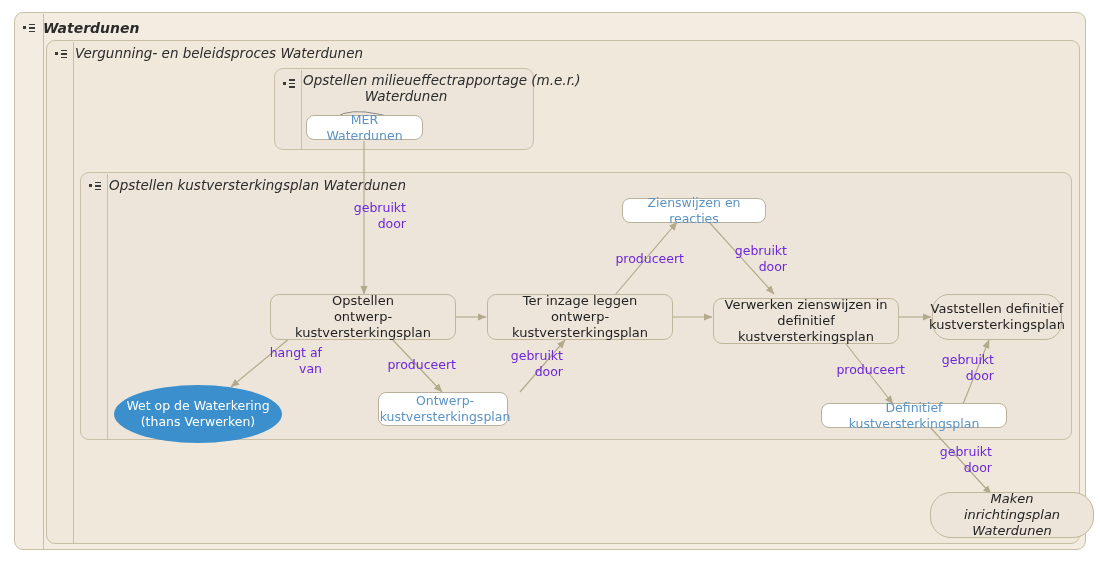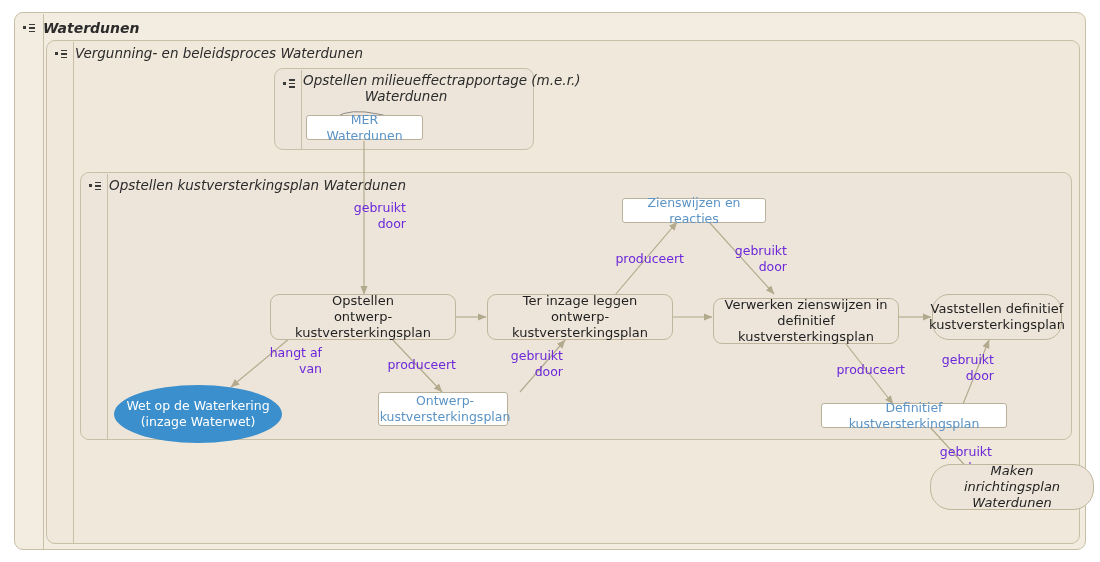--- a/index.html
+++ b/index.html
@@ -35,21 +35,21 @@
   .pkg-sep{position:absolute;width:1px;background:#C8BFA6;}
 
   
   .node{position:absolute;box-sizing:border-box;display:flex;align-items:center;
         justify-content:center;text-align:center;line-height:1.25;}
 
   .activity{border:1px solid #C0B69B;border-radius:9px;background:#EDE5DA;
             font-size:13px;color:#1f1f1f;padding:4px 10px;}
   .activity.ext{font-style:italic;}
 
-  .artifact{border:1px solid #B9B19B;border-radius:3px;background:#FFFFFF;
+  .artifact{border:1px solid #B9B19B;border-radius:8px;background:#FFFFFF;
             font-size:12.5px;color:#5B93C4;padding:2px 9px;}
 
   .law{border-radius:50%;background:#3B8FCC;color:#ffffff;font-size:12.5px;
        padding:0 10px;}
 
   
   .elabel{position:absolute;font-size:12.5px;color:#6d28d9;text-align:right;
           line-height:1.25;white-space:nowrap;}
 
   svg.edges{position:absolute;left:0;top:0;width:1100px;height:562px;
@@ -218,21 +218,21 @@
     </span>
   </div>
 
   <div class="node activity" style="left:932px;top:294px;width:130px;height:46px;border-radius:17px;">
     <span>
       <span>Vaststellen definitief</span><br>
       <span>kustversterkingsplan</span>
     </span>
   </div>
 
-  <div class="node activity ext" style="left:930px;top:464px;width:164px;height:46px;border-radius:21px;">
+  <div class="node activity ext" style="left:930px;top:492px;width:164px;height:46px;border-radius:21px;">
     <span>
       <span>Maken inrichtingsplan</span><br>
       <span>Waterdunen</span>
     </span>
   </div>
 
   <div class="node artifact" style="left:378px;top:392px;width:130px;height:34px;padding-left:13px;">
     <span>
       <span>Ontwerp-</span><br>
       <span>kustversterkingsplan</span>
@@ -243,17 +243,17 @@
     <span>Zienswijzen en reacties</span>
   </div>
 
   <div class="node artifact" style="left:821px;top:403px;width:186px;height:25px;">
     <span>Definitief kustversterkingsplan</span>
   </div>
 
   <div class="node law" style="left:114px;top:385px;width:168px;height:58px;">
     <span>
       <span>Wet op de Waterkering</span><br>
-      <span>(inzage Waterwet)</span>
+      <span>(thans Verwerken)</span>
     </span>
   </div>
 
 </div>
 
 </body></html>

